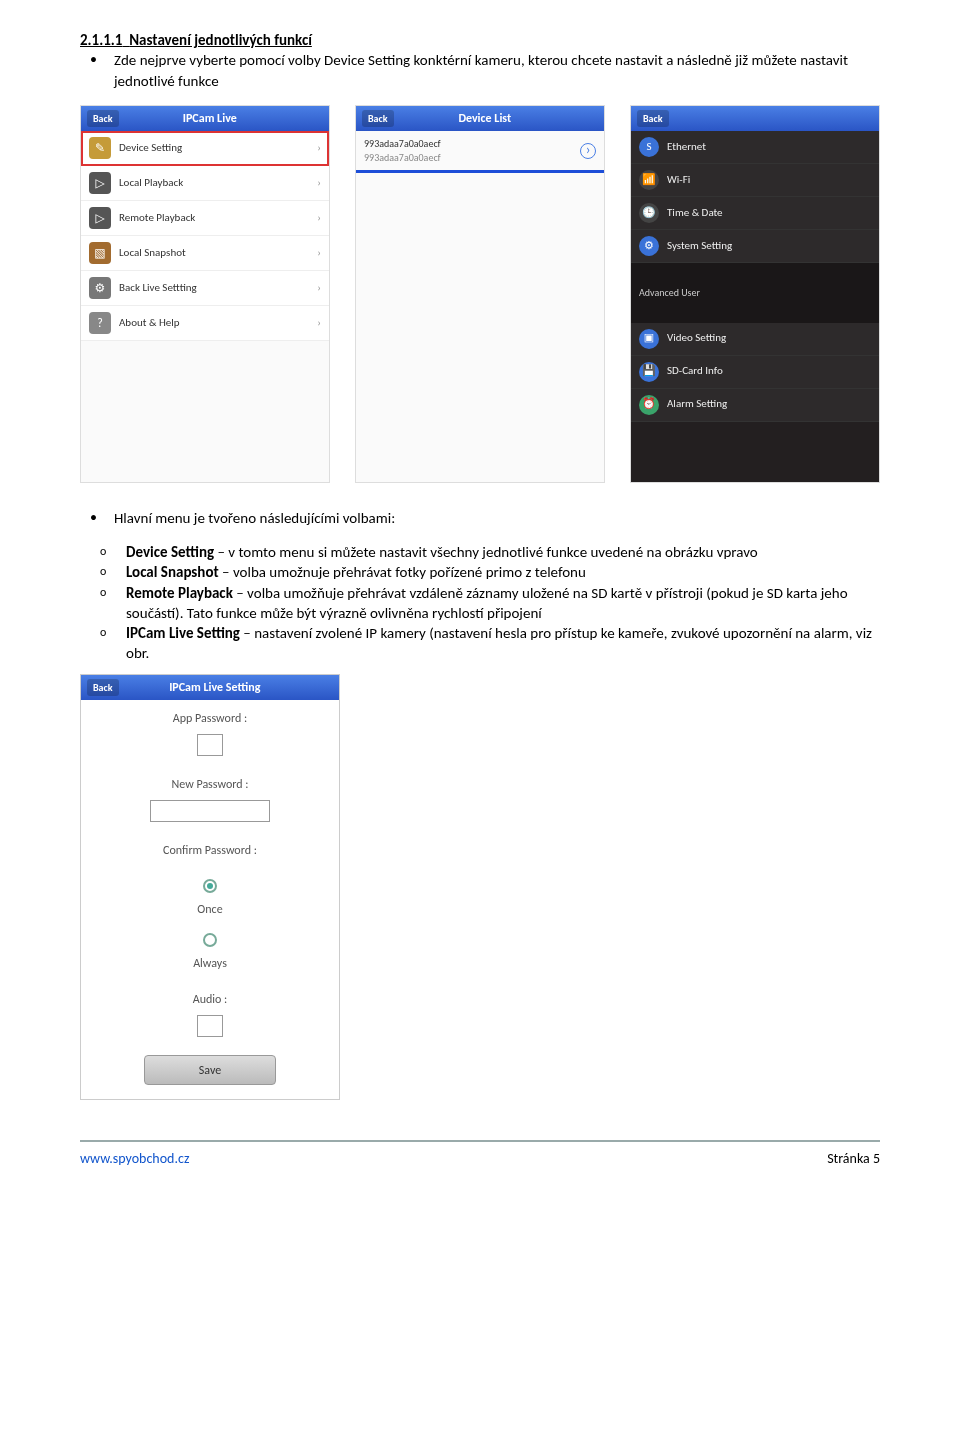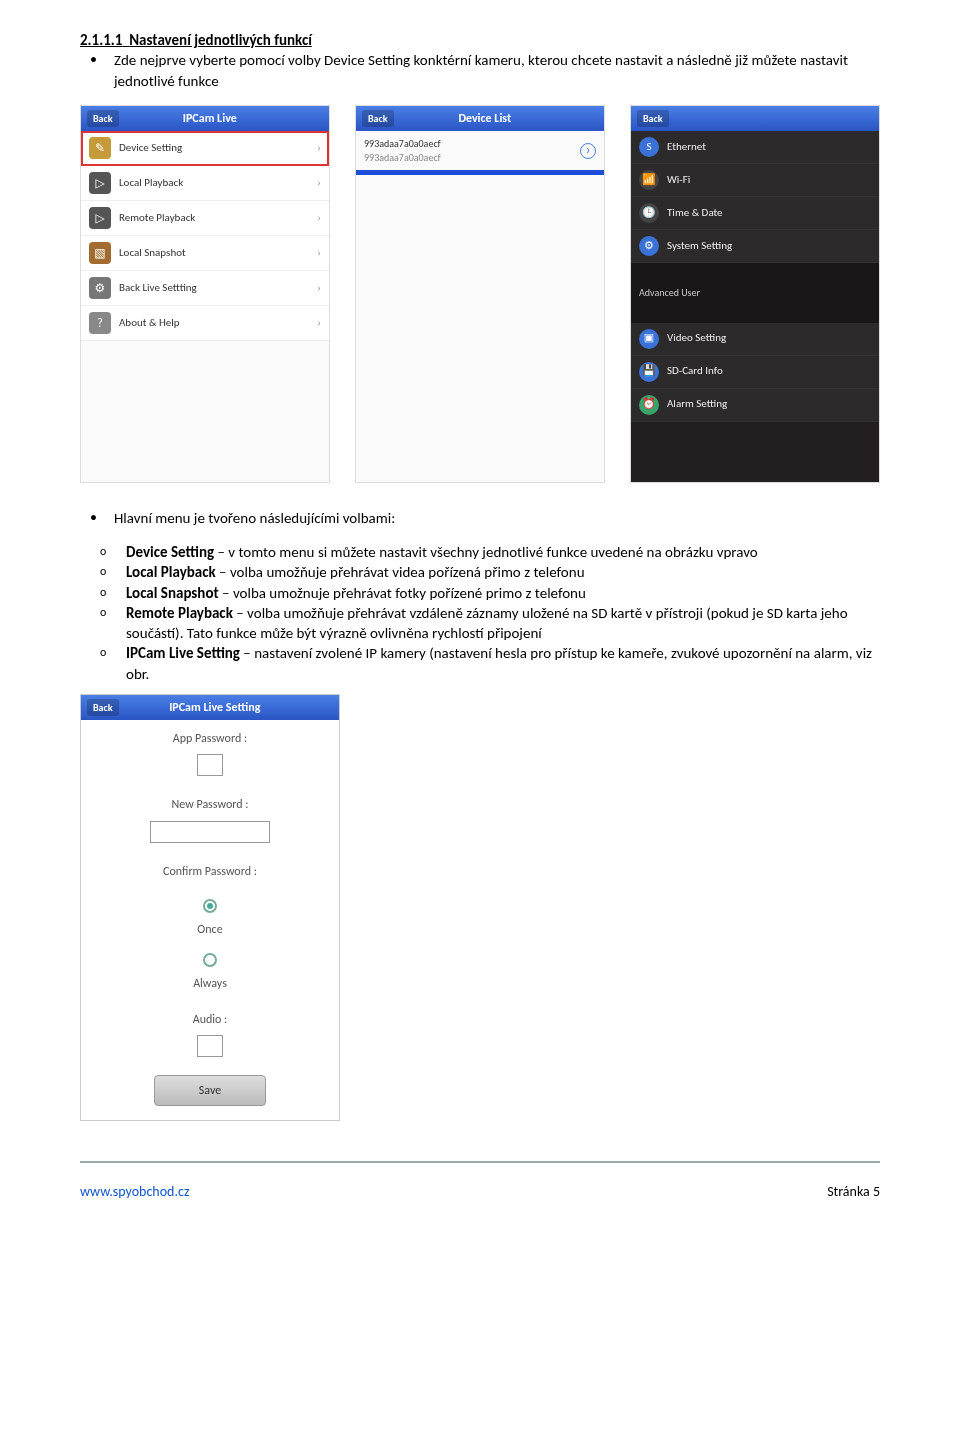--- a/index.html
+++ b/index.html
@@ -66,45 +66,45 @@
     .mrow .lbl { flex:1; font-size:11px; color:#333; }
     .mrow .chev { color:#999; font-size:11px; }
     .mrow.hl { outline:2px solid #d33; outline-offset:-2px; }
     .drow { display:flex; align-items:center; padding:6px 8px; border-bottom:1px solid #333; background:#2d2a2b; }
     .drow .dicon {
       width:20px; height:20px; border-radius:10px; margin-right:8px; display:flex;
       align-items:center; justify-content:center; color:#fff; font-size:11px;
     }
     .drow .dlbl { flex:1; font-size:11px; color:#eee; }
     .dsec { padding:23px 8px; font-size:10px; color:#ccc; background:#1a1718; }
-    .devlist-row { padding:6px 8px; font-size:10px; color:#333; border-bottom:5px solid #1d4ed8; display:flex; justify-content:space-between; align-items:center; }
+    .devlist-row { padding:6px 8px; font-size:10px; color:#333; border-bottom:3px solid #1d4ed8; display:flex; justify-content:space-between; align-items:center; }
     .devlist-row .rarrow { color:#4a7fe5; font-size:14px; border:1px solid #4a7fe5; border-radius:50%; width:16px; height:16px; display:flex; align-items:center; justify-content:center; }
     
     .settings-panel {
       width: 260px;
       margin: 10px 0 30px 0;
       border:1px solid #ccc;
       font-size:12px;
       background:#fff;
     }
     .settings-panel .pbar .title { font-style:normal; }
     .srow { padding:10px 10px; color:#555; display:flex; align-items:center; gap:8px;flex-direction:column; }
     .sbox { width:26px; height:22px; border:1px solid #999; background:#fff; }
     .sinput { width:120px; height:22px; border:1px solid #999; background:#fff; }
     .radio { width:14px; height:14px; border-radius:50%; border:2px solid #7a9; display:inline-block; position:relative; }
     .radio.sel::after { content:""; position:absolute; left:2px; top:2px; width:6px; height:6px; border-radius:50%; background:#4a9; }
     .savebtn {
-      width:112px; margin:8px auto 14px; padding:6px; text-align:center;
+      width:132px; margin:8px auto 14px; padding:6px; text-align:center;
       background:linear-gradient(#ddd,#bbb); border:1px solid #999; border-radius:4px;
       color:#333; font-size:12px;
     }
     
     .footer {
       border-top:2px solid #9aa;
-      padding-top:20px;
+      padding-top:8px;
       display:flex; justify-content:space-between;
       font-size:14px;
       margin-top:40px;
     }
     .footer a { color:#1155cc; text-decoration:none; }
     
     b { font-weight:bold; }
   </style>
 </head>
 <body>
@@ -212,23 +212,20 @@
 </div>
 
 <ul class="top-bullets">
   <li>Hlavní menu je tvořeno následujícími volbami:</li>
 </ul>
 <ul class="sub-bullets">
   <li>
     <b>Device Setting</b><span> – v tomto menu si můžete nastavit všechny jednotlivé funkce uvedené na obrázku vpravo</span>
   </li>
   <li>
-    <b>Local Playback</b><span> – volba umožňuje přehrávat videa pořízená přimo z telefonu</span>
-  </li>
-  <li>
     <b>Local Snapshot</b><span> – volba umožnuje přehrávat fotky pořízené primo z telefonu</span>
   </li>
   <li>
     <b>Remote Playback</b><span> – volba umožňuje přehrávat vzdáleně záznamy uložené na SD kartě v přístroji (pokud je SD karta jeho součástí). Tato funkce může být výrazně ovlivněna rychlostí připojení</span>
   </li>
   <li>
     <b>IPCam Live Setting</b><span> – nastavení zvolené IP kamery  (nastavení hesla pro přístup ke kameře, zvukové upozornění na alarm, viz obr.</span>
   </li>
 </ul>
 

